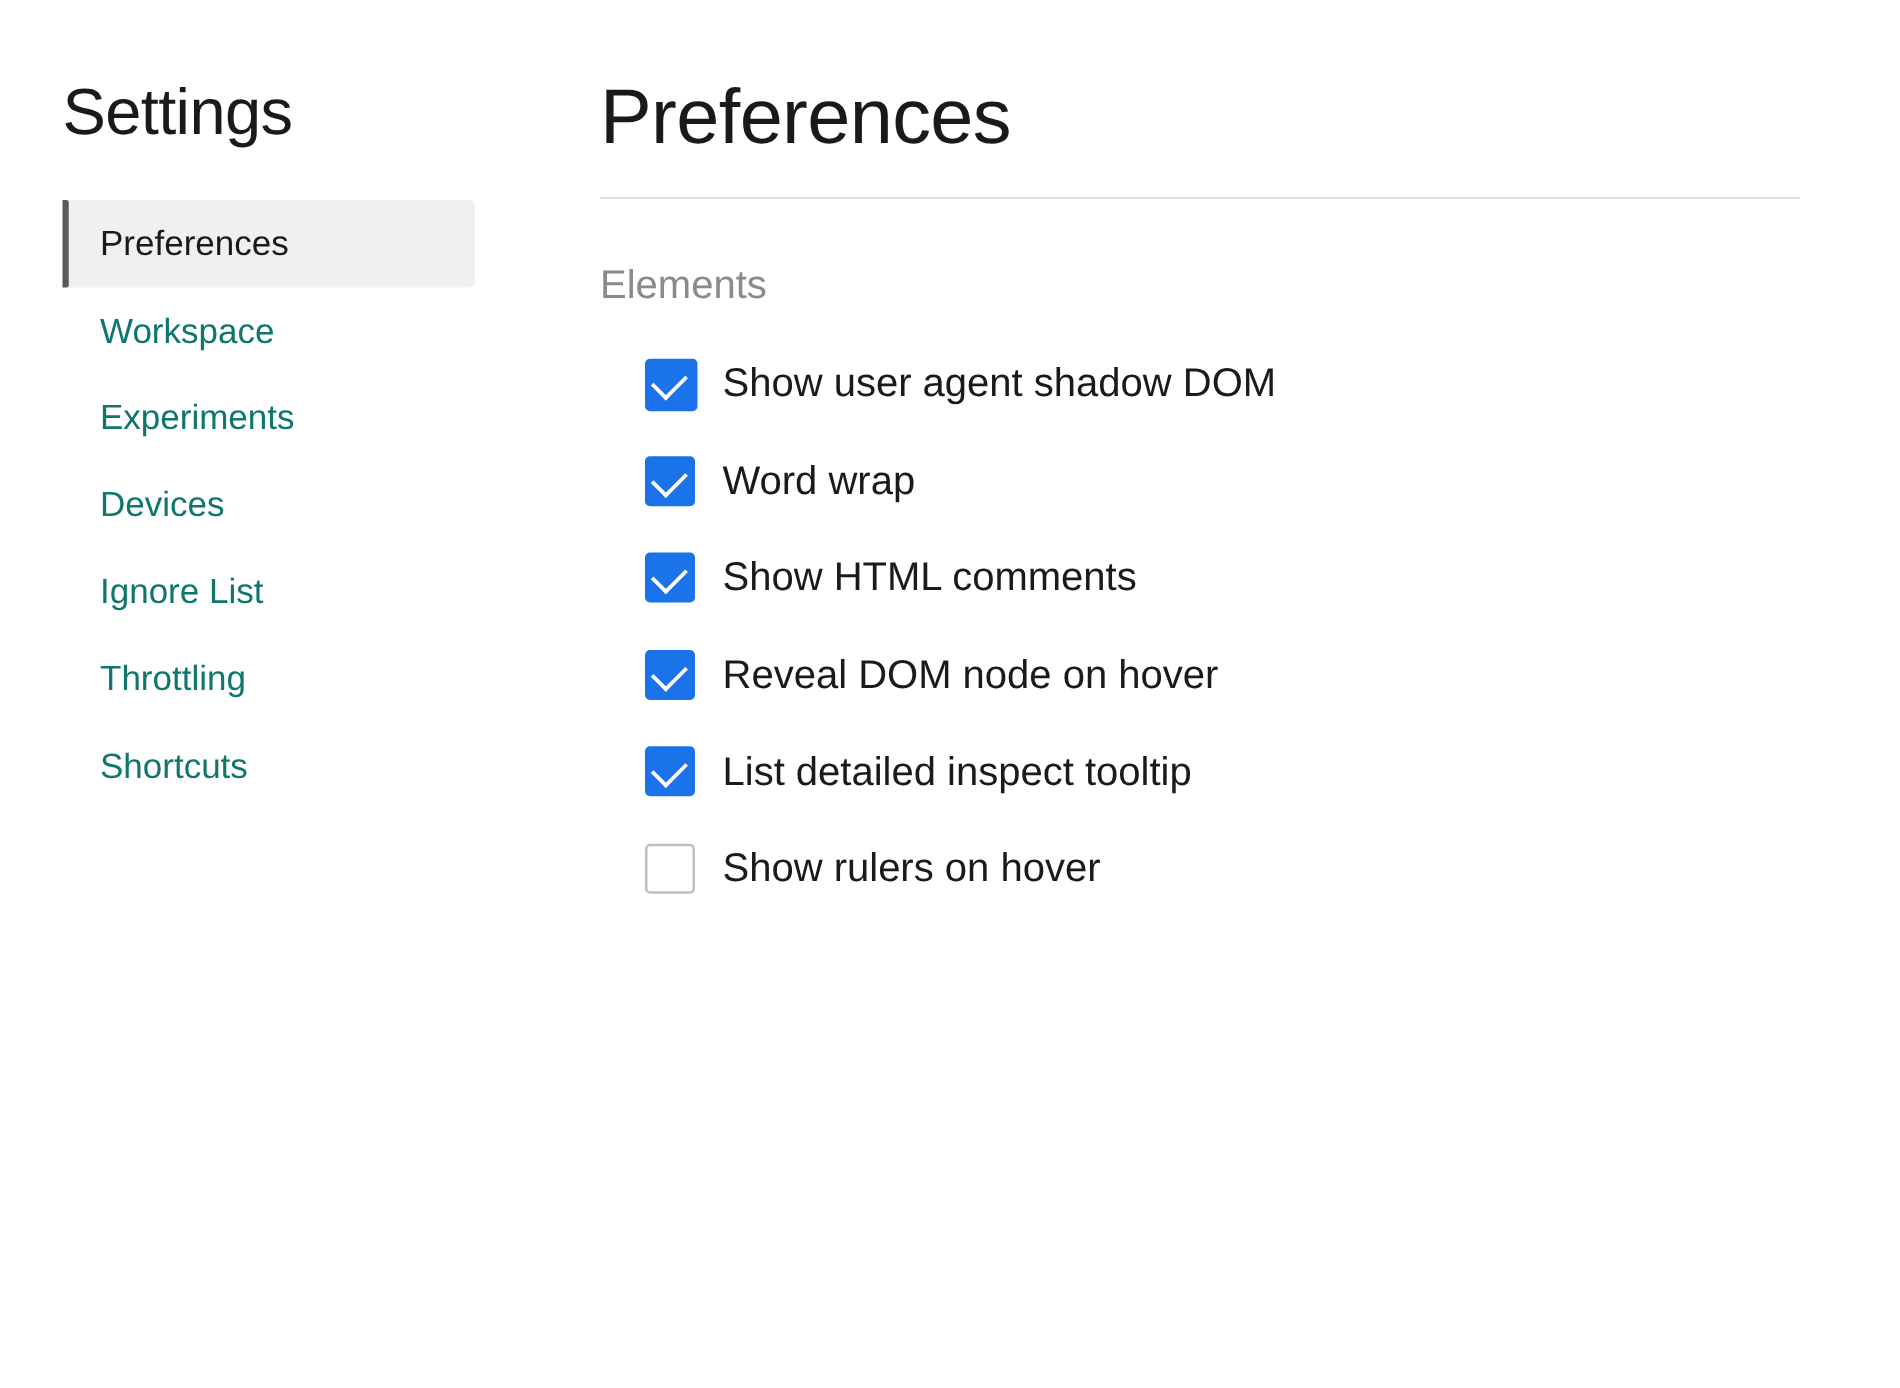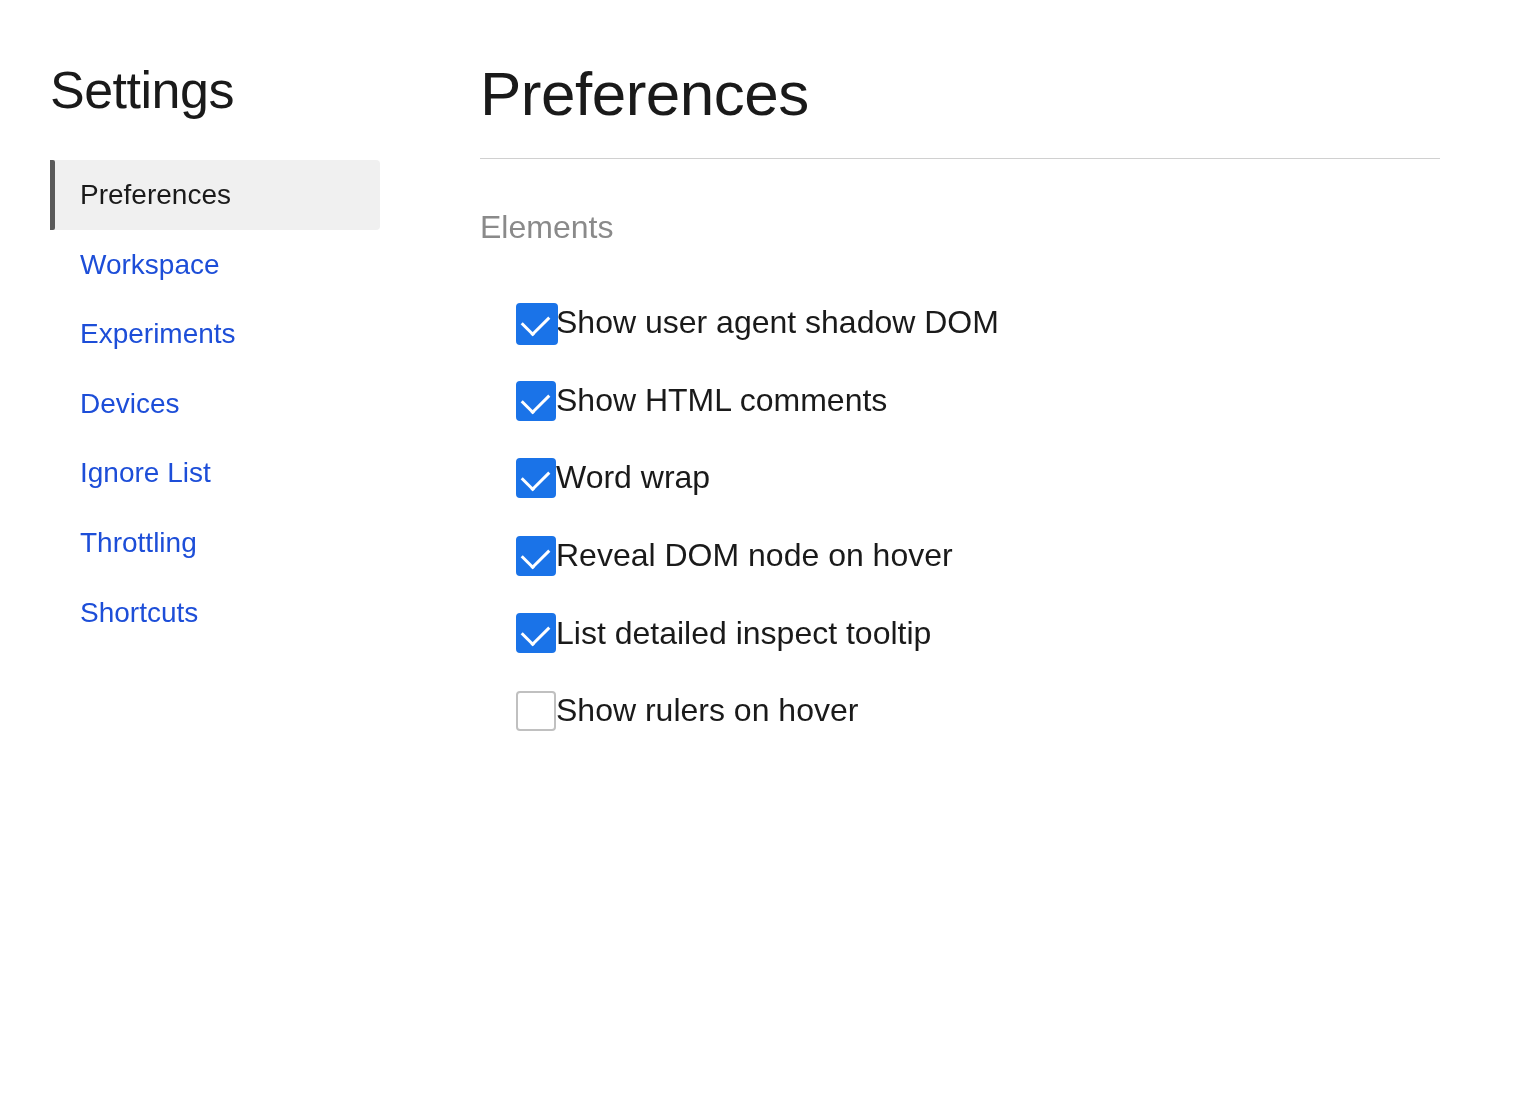--- a/index.html
+++ b/index.html
@@ -36,21 +36,21 @@
     .sidebar-nav {
       list-style: none;
     }
 
     .sidebar-nav-item {
       position: relative;
       display: block;
       padding: 18px 20px 18px 30px;
       font-size: 28px;
       font-weight: 400;
-      color: #1d4ed8;
+      color: #0f766e;
       cursor: pointer;
       border-radius: 0 4px 4px 0;
       margin-right: 20px;
       line-height: 1.2;
     }
 
     .sidebar-nav-item.active {
       background: #f0f0f0;
       color: #1a1a1a;
       font-weight: 500;
@@ -84,33 +84,34 @@
     .divider {
       height: 1px;
       background: #d0d0d0;
       margin-bottom: 50px;
     }
 
     .section-title {
       font-size: 32px;
       font-weight: 400;
       color: #8a8a8a;
-      margin-bottom: 56px;
+      margin-bottom: 40px;
     }
 
     .settings-list {
       list-style: none;
       display: flex;
       flex-direction: column;
       gap: 36px;
     }
 
     .setting-item {
       display: flex;
       align-items: center;
+      gap: 22px;
       cursor: pointer;
       padding-left: 36px;
     }
 
     .checkbox-wrapper {
       width: 40px;
       height: 40px;
       flex-shrink: 0;
       position: relative;
     }
@@ -184,25 +185,25 @@
   <h1 class="page-title">Preferences</h1>
   <div class="divider"></div>
   <h2 class="section-title">Elements</h2>
   <ul class="settings-list">
   <li class="setting-item">
         <div class="checkbox-wrapper prominent"><input type="checkbox" checked="" style=""></div>
         <span class="setting-label">Show user agent shadow DOM</span>
       </li>
       <li class="setting-item">
         <div class="checkbox-wrapper"><input type="checkbox" checked="" style=""></div>
+        <span class="setting-label">Word wrap</span>
+      </li>
+      <li class="setting-item">
+        <div class="checkbox-wrapper"><input type="checkbox" checked="" style=""></div>
         <span class="setting-label">Show HTML comments</span>
-      </li>
-      <li class="setting-item">
-        <div class="checkbox-wrapper"><input type="checkbox" checked="" style=""></div>
-        <span class="setting-label">Word wrap</span>
       </li>
       <li class="setting-item">
         <div class="checkbox-wrapper"><input type="checkbox" checked="" style=""></div>
         <span class="setting-label">Reveal DOM node on hover</span>
       </li>
       <li class="setting-item">
         <div class="checkbox-wrapper"><input type="checkbox" checked="" style=""></div>
         <span class="setting-label">List detailed inspect tooltip</span>
       </li>
       <li class="setting-item">

